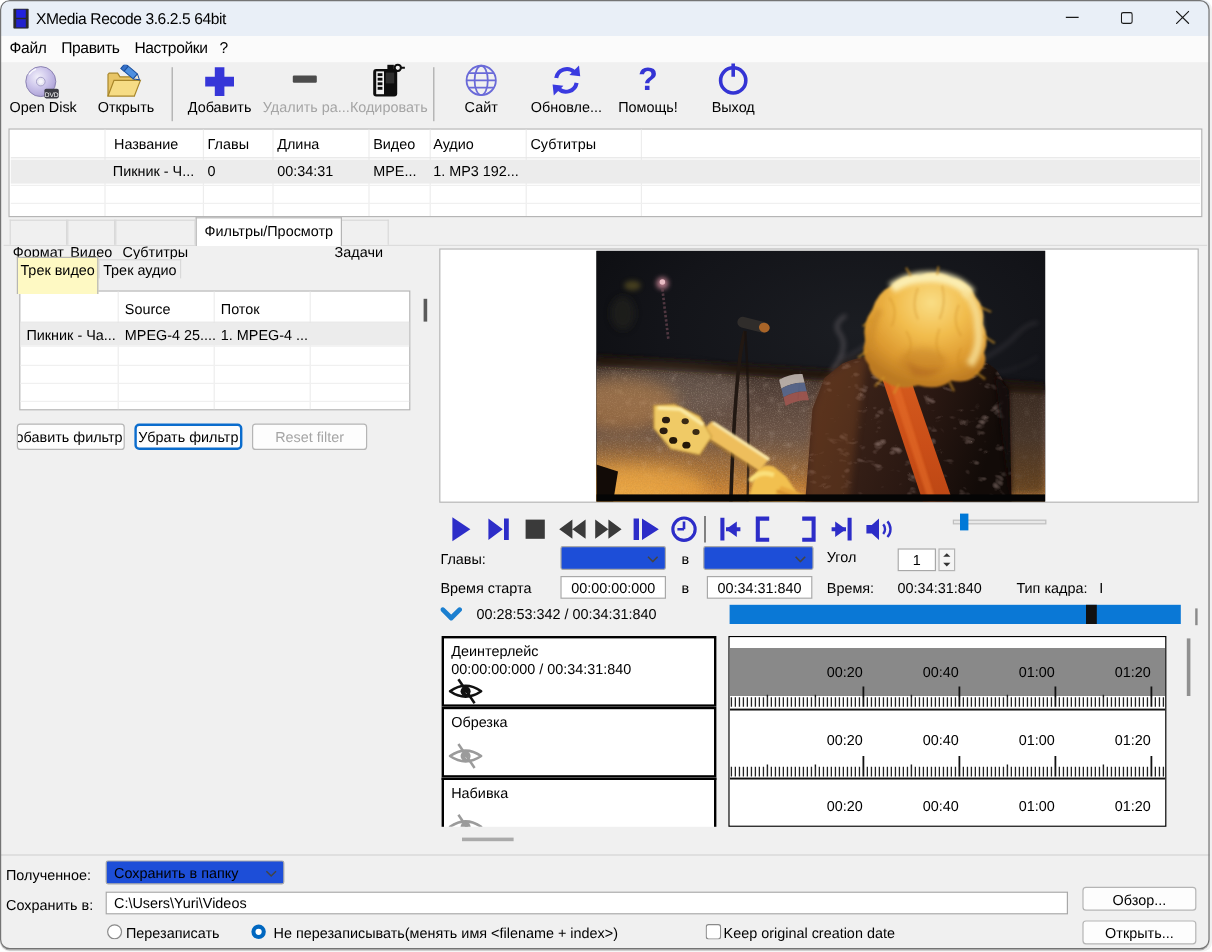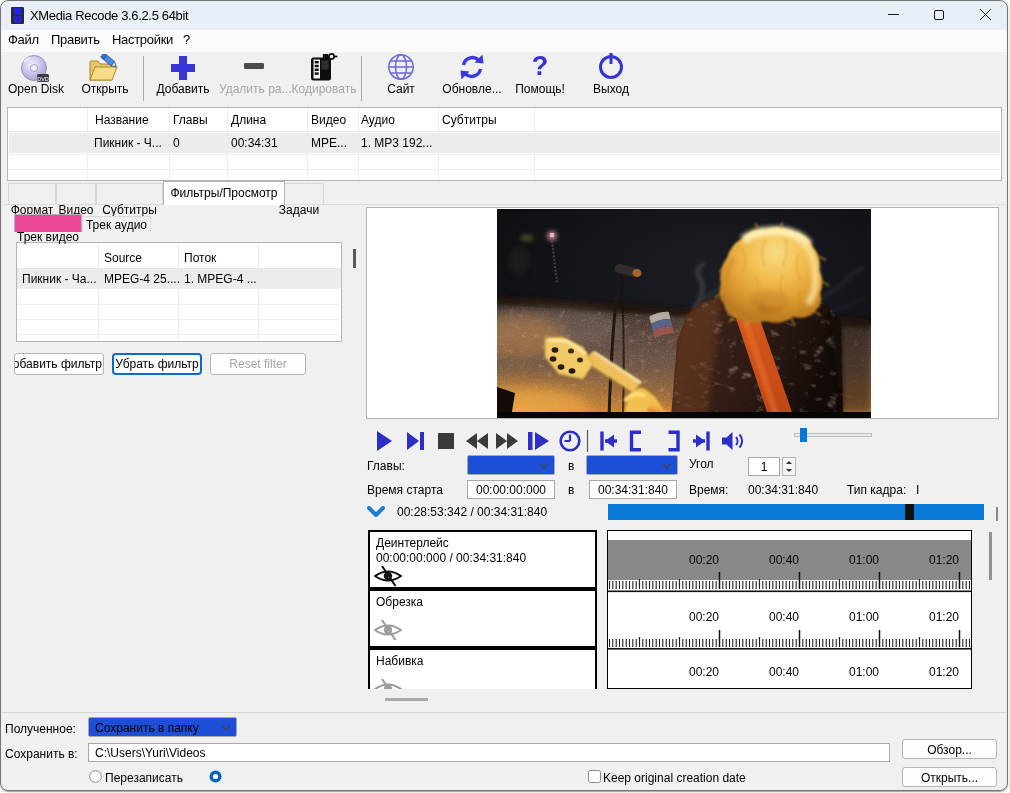--- a/index.html
+++ b/index.html
@@ -195,21 +195,21 @@
     <div class="lv-cell" style="left:353px">1. MP3 192...</div>
   </div>
 
   <div class="abs tabline"></div>
   <div class="abs tab" style="left:8px;width:48px">Формат</div>
   <div class="abs tab" style="left:56px;width:40px">Видео</div>
   <div class="abs tab" style="left:96px;width:67px">Субтитры</div>
   <div class="abs tabsel" style="left:163px;width:122px">Фильтры/Просмотр</div>
   <div class="abs tab" style="left:274px;width:50px">Задачи</div>
 
-  <div class="abs subtab" style="left:14px;top:214px;width:68px;height:18px;background:#ec4899;border:1px solid #b5b5b5;border-bottom:none;padding-top:15px;z-index:2">Трек видео</div>
+  <div class="abs subtab" style="left:14px;top:214px;width:68px;height:31px;background:#fef9c3;border:1px solid #b5b5b5;border-bottom:none;padding-top:3px;z-index:2">Трек видео</div>
   <div class="abs subtab" style="left:82px;top:216px;width:69px;height:16px;background:#f0f0f0;border:1px solid #d9d9d9;border-bottom:none;padding-top:1px">Трек аудио</div>
 
   <div class="abs ttable">
     <div class="tt-col" style="left:81px"></div>
     <div class="tt-col" style="left:161px"></div>
     <div class="tt-col" style="left:241px"></div>
     <div class="lv-htext" style="left:87px;top:8px">Source</div>
     <div class="lv-htext" style="left:167px;top:8px">Поток</div>
     <div style="position:absolute;left:0;top:26px;width:324px;height:19px;background:#ececec"></div>
     <div class="lv-cell" style="left:5px;top:29px">Пикник - Ча...</div>
@@ -512,20 +512,21 @@
         <path d="M1 1 L5 5 L9 1" fill="none" stroke="#444" stroke-width="1.3"></path>
       </svg>
     </div>
   <div class="abs lab" style="left:5px;top:747px">Сохранить в:</div>
   <div class="abs tbox" style="left:88px;top:743px;width:802px;height:19px">
       <span style="position:absolute;left:6px;top:2px">C:\Users\Yuri\Videos</span>
     </div>
   <div class="abs btn" style="left:902px;top:739px;width:95px;height:20px;padding-top:3px">Обзор...</div>
   <div class="abs btn" style="left:902px;top:767px;width:95px;height:20px;padding-top:3px">Открыть...</div>
   <div class="abs lab" style="left:105px;top:771px">Перезаписать</div>
+  <div class="abs lab" style="left:228px;top:771px">Не перезаписывать(менять имя &lt;filename + index&gt;)</div>
   <div class="abs lab" style="left:603px;top:771px">Keep original creation date</div>
   <svg class="abs" style="left:89px;top:770px" width="13" height="13">
       <circle cx="6.5" cy="6.5" r="5.8" fill="#fff" stroke="#8a8a8a"></circle>
     </svg>
   <svg class="abs" style="left:209px;top:770px" width="13" height="13">
       <circle cx="6.5" cy="6.5" r="6" fill="#0067c0"></circle>
       <circle cx="6.5" cy="6.5" r="2.6" fill="#fff"></circle>
     </svg>
   <svg class="abs" style="left:588px;top:770px" width="13" height="13">
       <rect x="0.5" y="0.5" width="12" height="12" rx="2" fill="#fff" stroke="#8a8a8a"></rect>

